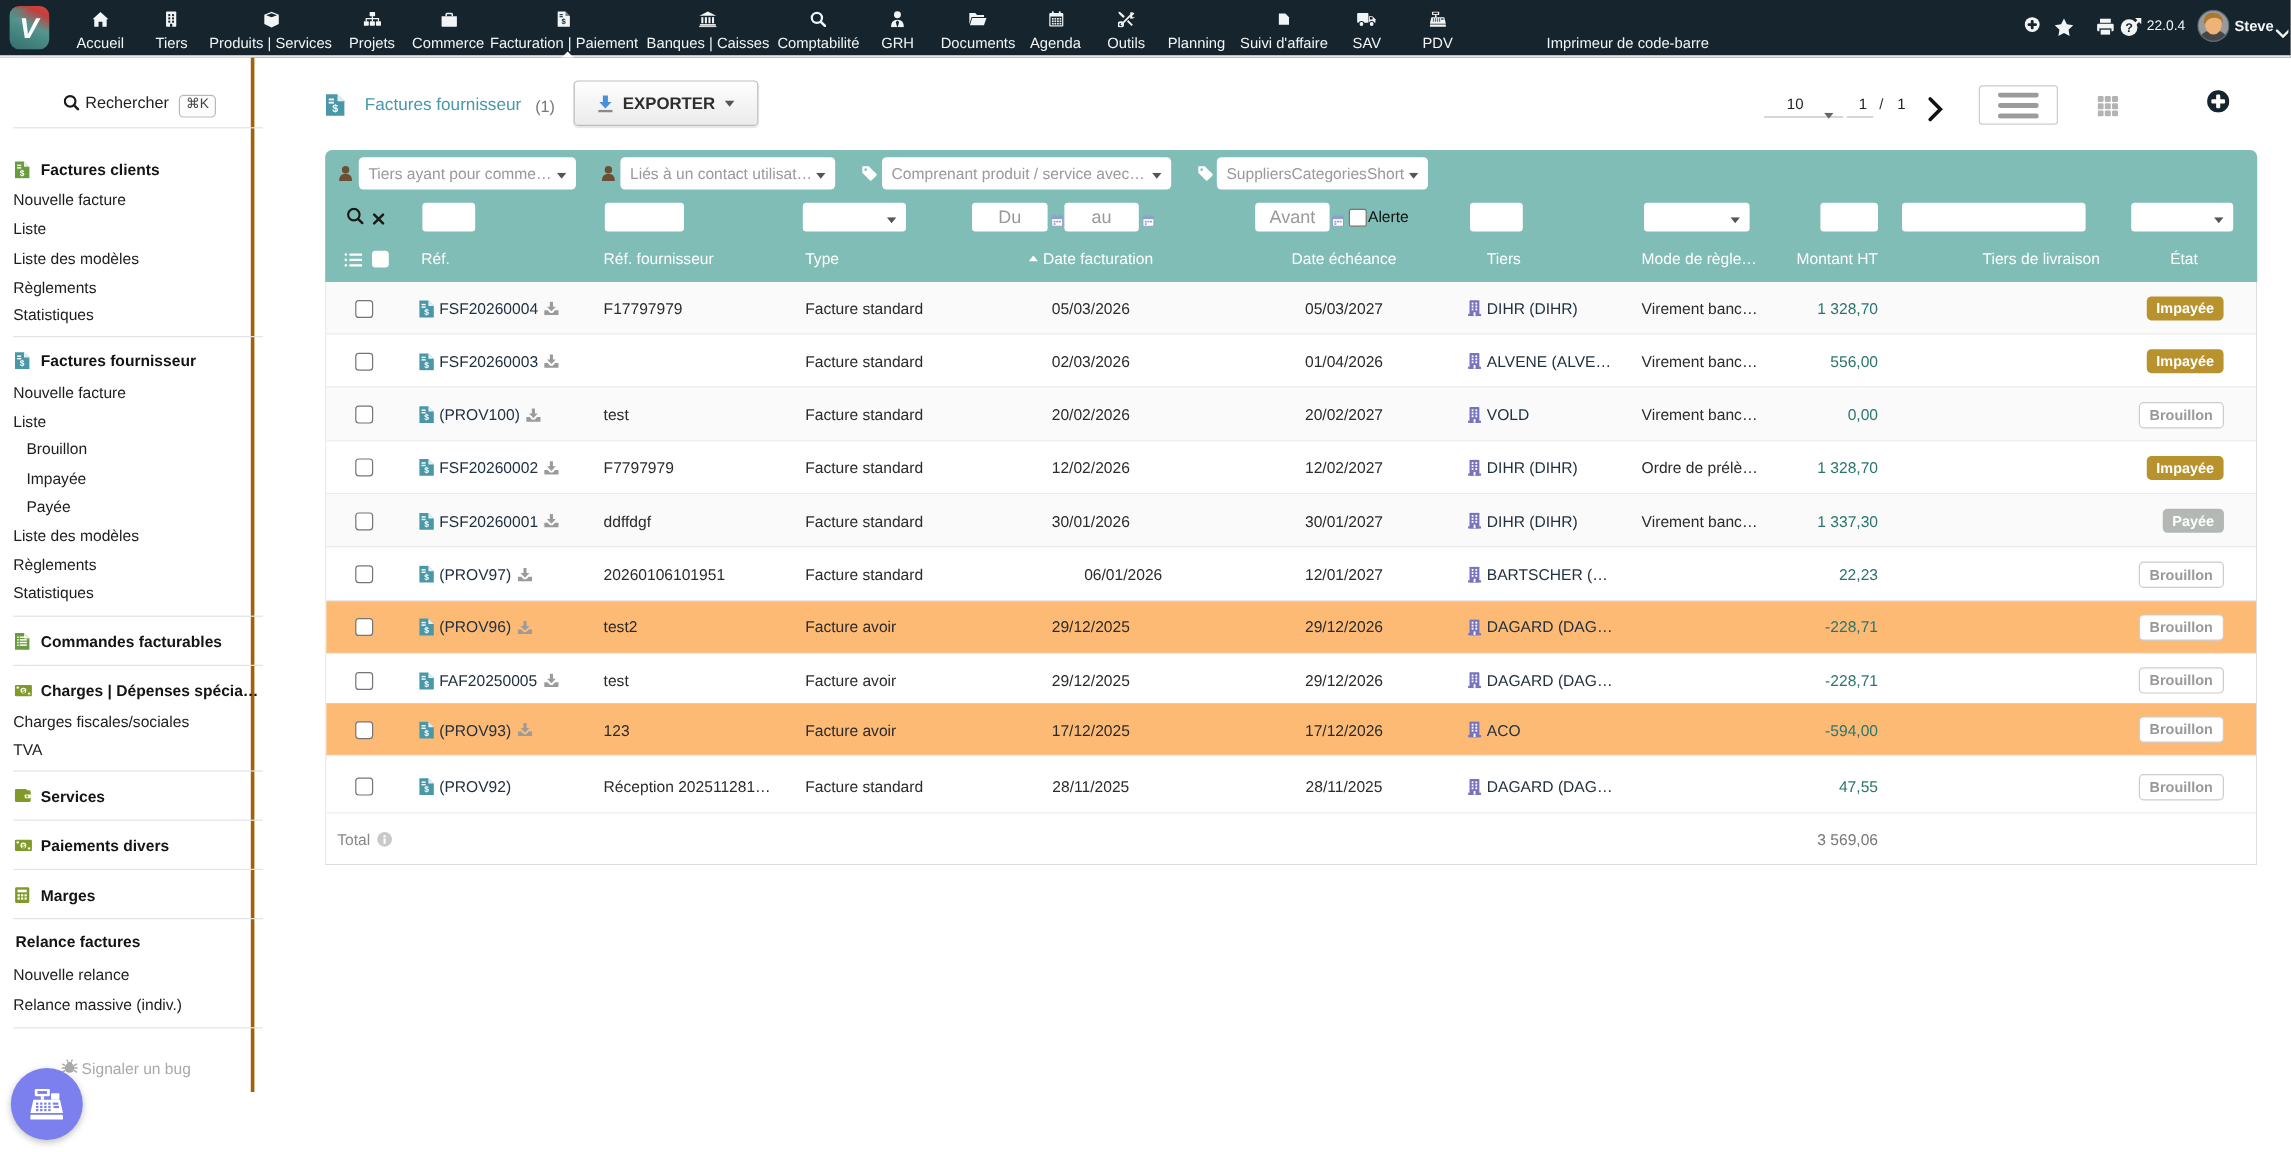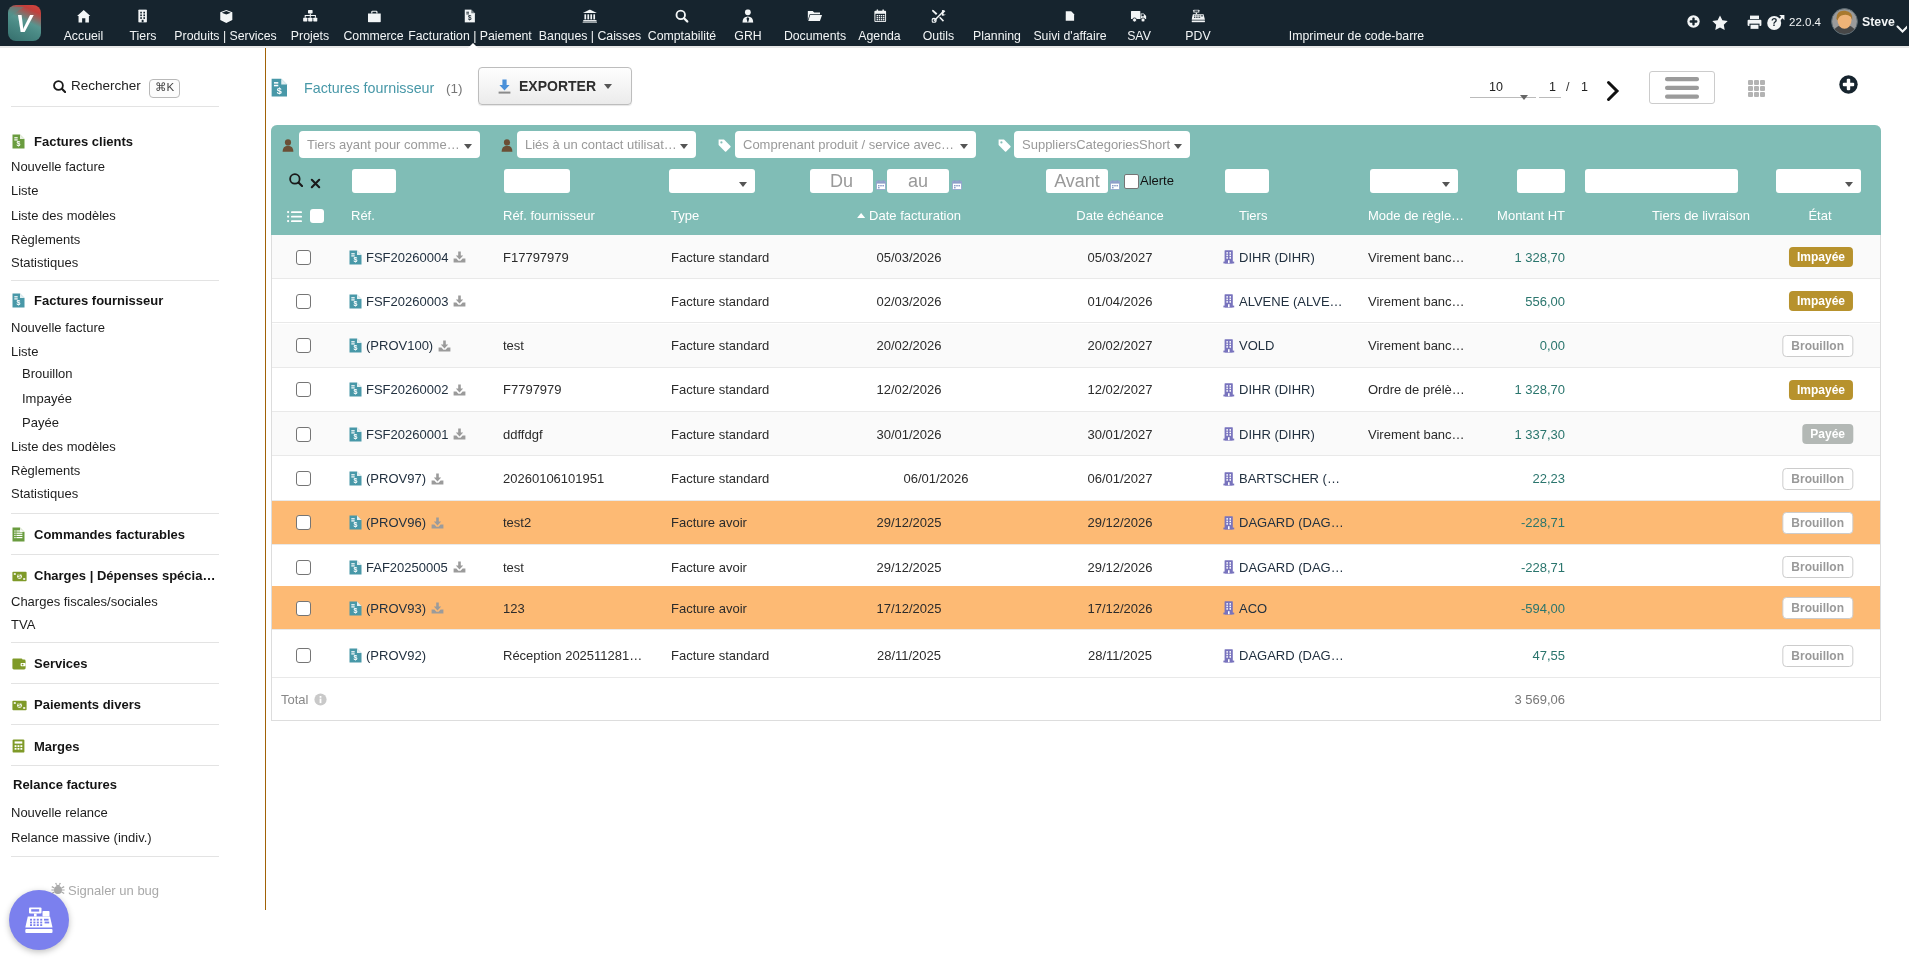--- a/index.html
+++ b/index.html
@@ -1,38 +1,38 @@
 <!DOCTYPE html>
 <html><head><meta charset="utf-8"><style>
 *{margin:0;padding:0;box-sizing:border-box}
 html,body{width:1909px;height:960px;font-family:"Liberation Sans",sans-serif;background:#fff;overflow:hidden;position:relative}
 .abs{position:absolute}
 .nav{position:absolute;left:0;top:0;width:1909px;height:48px;background:#16242e;border-bottom:2px solid #e8e8e8}
 .mi{position:absolute;top:0;height:48px;color:#f2f5f6;text-align:center;transform:translateX(-50%);white-space:nowrap}
 .mi .ic{height:16px;margin-top:8px;display:flex;align-items:center;justify-content:center;transform:scale(0.85)}
 .mi .lb{font-size:12.3px;margin-top:5px;letter-spacing:0}
 .tri{position:absolute;left:472.5px;top:43px;width:0;height:0;border-left:5px solid transparent;border-right:5px solid transparent;border-bottom:5px solid #fff;transform:translateX(-50%)}
-.side{position:absolute;left:0;top:48px;width:266px;height:862px;border-right:1px solid #a16207;background:#fff}
+.side{position:absolute;left:0;top:48px;width:212px;height:862px;border-right:3px solid #a16207;background:#fff}
 .sitem{position:absolute;left:11px;font-size:13px;color:#1d1d1d;white-space:nowrap}
 .shead{font-weight:bold;color:#141414}
 .sdiv{position:absolute;left:11px;width:208px;border-top:1px solid #e3e3e3}
 .fab{position:absolute;left:9px;top:890px;width:60px;height:60px;border-radius:50%;background:#7b80ee;display:flex;align-items:center;justify-content:center;box-shadow:0 2px 6px rgba(0,0,0,0.25)}
 .title-ic{position:absolute;left:271px;top:78px}
 .title{position:absolute;left:304px;top:80px;font-size:14.3px;color:#4898a8}
 .count{position:absolute;left:446px;top:81px;font-size:13.5px;color:#777}
 .btn-exp{position:absolute;left:478px;top:67px;width:154px;height:38px;border:1px solid #bdbdbd;border-radius:4px;background:linear-gradient(#fefefe,#ebebeb);display:flex;align-items:center;justify-content:center;gap:8px;font-size:14px;font-weight:bold;color:#2e2e2e;box-shadow:0 1px 1px rgba(0,0,0,0.1)}
 .caret{display:inline-block;width:0;height:0;border-left:4px solid transparent;border-right:4px solid transparent;border-top:5px solid #555}
 .pag{position:absolute;top:80px;font-size:13px;color:#222}
 .selline{position:absolute;border-bottom:1px solid #bbb}
 .burgbtn{position:absolute;left:1649px;top:71px;width:66px;height:33px;border:1px solid #ccc;border-radius:3px;background:#fff;display:flex;align-items:center;justify-content:center}
 .tbl{position:absolute;left:271px;top:125px;width:1610px;height:596px;border:1px solid #ddd;border-top:none;border-radius:6px 6px 0 0}
 .thead{position:absolute;left:-1px;top:0;width:1610px;height:110px;background:#80bdb6;border-radius:6px 6px 0 0}
 .fsel{position:absolute;background:#fff;border-radius:4px;height:27px;font-size:13px;color:#999;display:flex;align-items:center;padding:0 8px;white-space:nowrap;overflow:hidden}
 .fsel .cd{position:absolute;right:8px}
-.finp{position:absolute;background:#fff;border-radius:3px;height:24px;font-size:18px;color:#999;display:flex;align-items:center;justify-content:center}
+.finp{position:absolute;background:#fff;border-radius:3px;height:24px;font-size:15px;color:#999;display:flex;align-items:center;justify-content:center}
 .hlbl{position:absolute;top:73px;height:35px;display:flex;align-items:center;font-size:13px;color:#fff;white-space:nowrap}
 .row{position:absolute;left:0;width:1608px;height:44px;border-bottom:1px solid #e9e9e9}
 .cell{position:absolute;top:0;height:44px;display:flex;align-items:center;font-size:13px;color:#2b2b2b;white-space:nowrap}
 .badge{font-size:12px;font-weight:bold;padding:3px 8px;border-radius:4px}
 .b-imp{background:#b7922d;color:#fff}
 .b-dra{background:#fff;color:#999;border:1px solid #ccc}
 .b-pay{background:#b3b8b5;color:#fff}
 .cb{width:15px;height:15px;border:1px solid #757575;border-radius:3px;background:#fff}
 </style></head><body>
 <div class="nav">
@@ -781,21 +781,21 @@
           </svg>
         </span>(PROV97)<span style="margin-left:5px;display:flex">
           <svg width="13" height="12" viewBox="0 0 13 12" style="">
             <path fill="#9b9b9b" d="M5.2 0.4 H7.8 V4.6 H10.2 L6.5 8.4 L2.8 4.6 H5.2 Z"></path>
             <path fill="#9b9b9b" d="M0.6 7.6 H3.4 L5.4 9.8 H7.6 L9.6 7.6 H12.4 V11.4 H0.6 Z"></path>
           </svg>
         </span></div>
       <div class="cell" style="left:231px">20260106101951</div>
       <div class="cell" style="left:399px">Facture standard</div>
       <div class="cell" style="left:664px;transform:translateX(-50%)">06/01/2026</div>
-      <div class="cell" style="left:848px;transform:translateX(-50%)">06/01/2027</div>
+      <div class="cell" style="left:848px;transform:translateX(-50%)">12/01/2027</div>
       <div class="cell" style="left:951px;color:#223140"><span style="display:flex;margin-right:4px">
           <svg width="12" height="14" viewBox="0 0 12 14" style="">
             <rect x="1.6" y="0.2" width="8.2" height="13.2" rx="0.6" fill="#7873bd"></rect>
             <rect x="0.4" y="11.6" width="10.8" height="1.8" fill="#7873bd"></rect>
             <rect x="3.4" y="2.1" width="1.5" height="1.6" fill="#fff"></rect>
             <rect x="6.5" y="2.1" width="1.5" height="1.6" fill="#fff"></rect>
             <rect x="3.4" y="4.6" width="1.5" height="1.6" fill="#fff"></rect>
             <rect x="6.5" y="4.6" width="1.5" height="1.6" fill="#fff"></rect>
             <rect x="3.4" y="7.1" width="1.5" height="1.6" fill="#fff"></rect>
             <rect x="6.5" y="7.1" width="1.5" height="1.6" fill="#fff"></rect>

